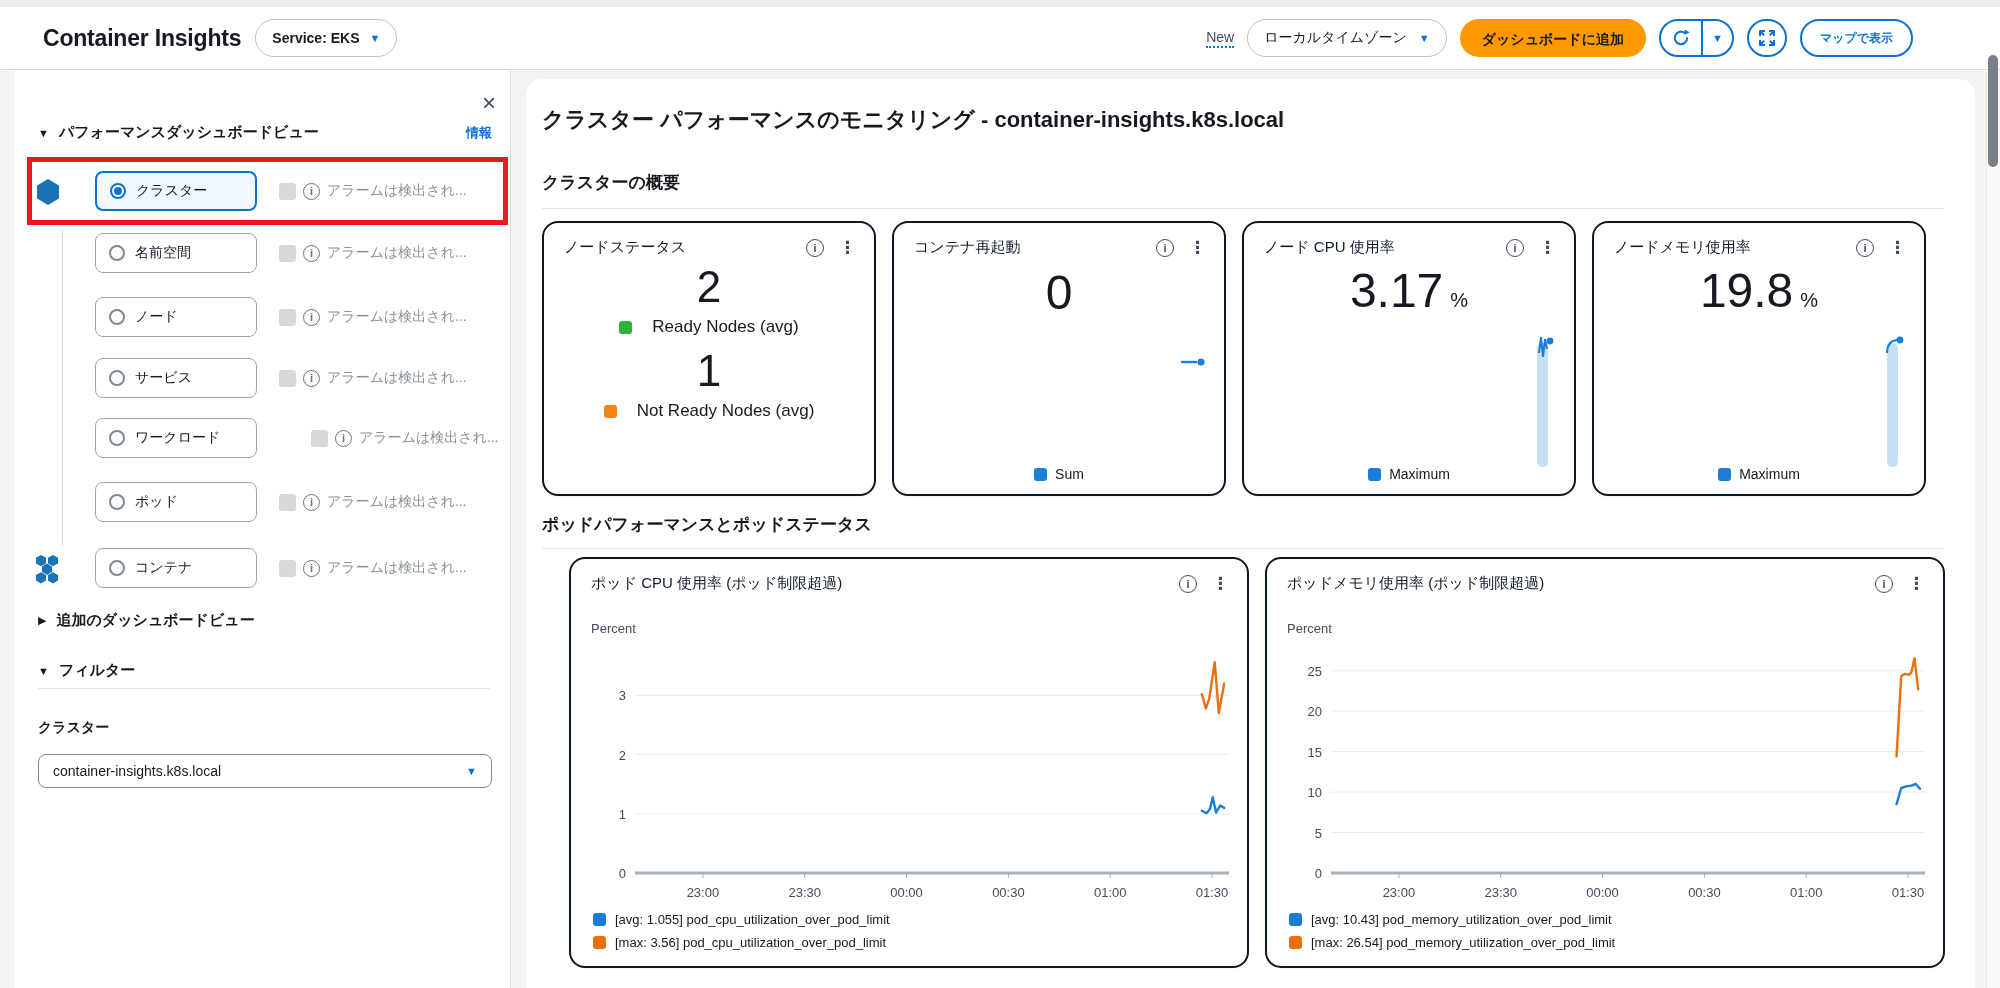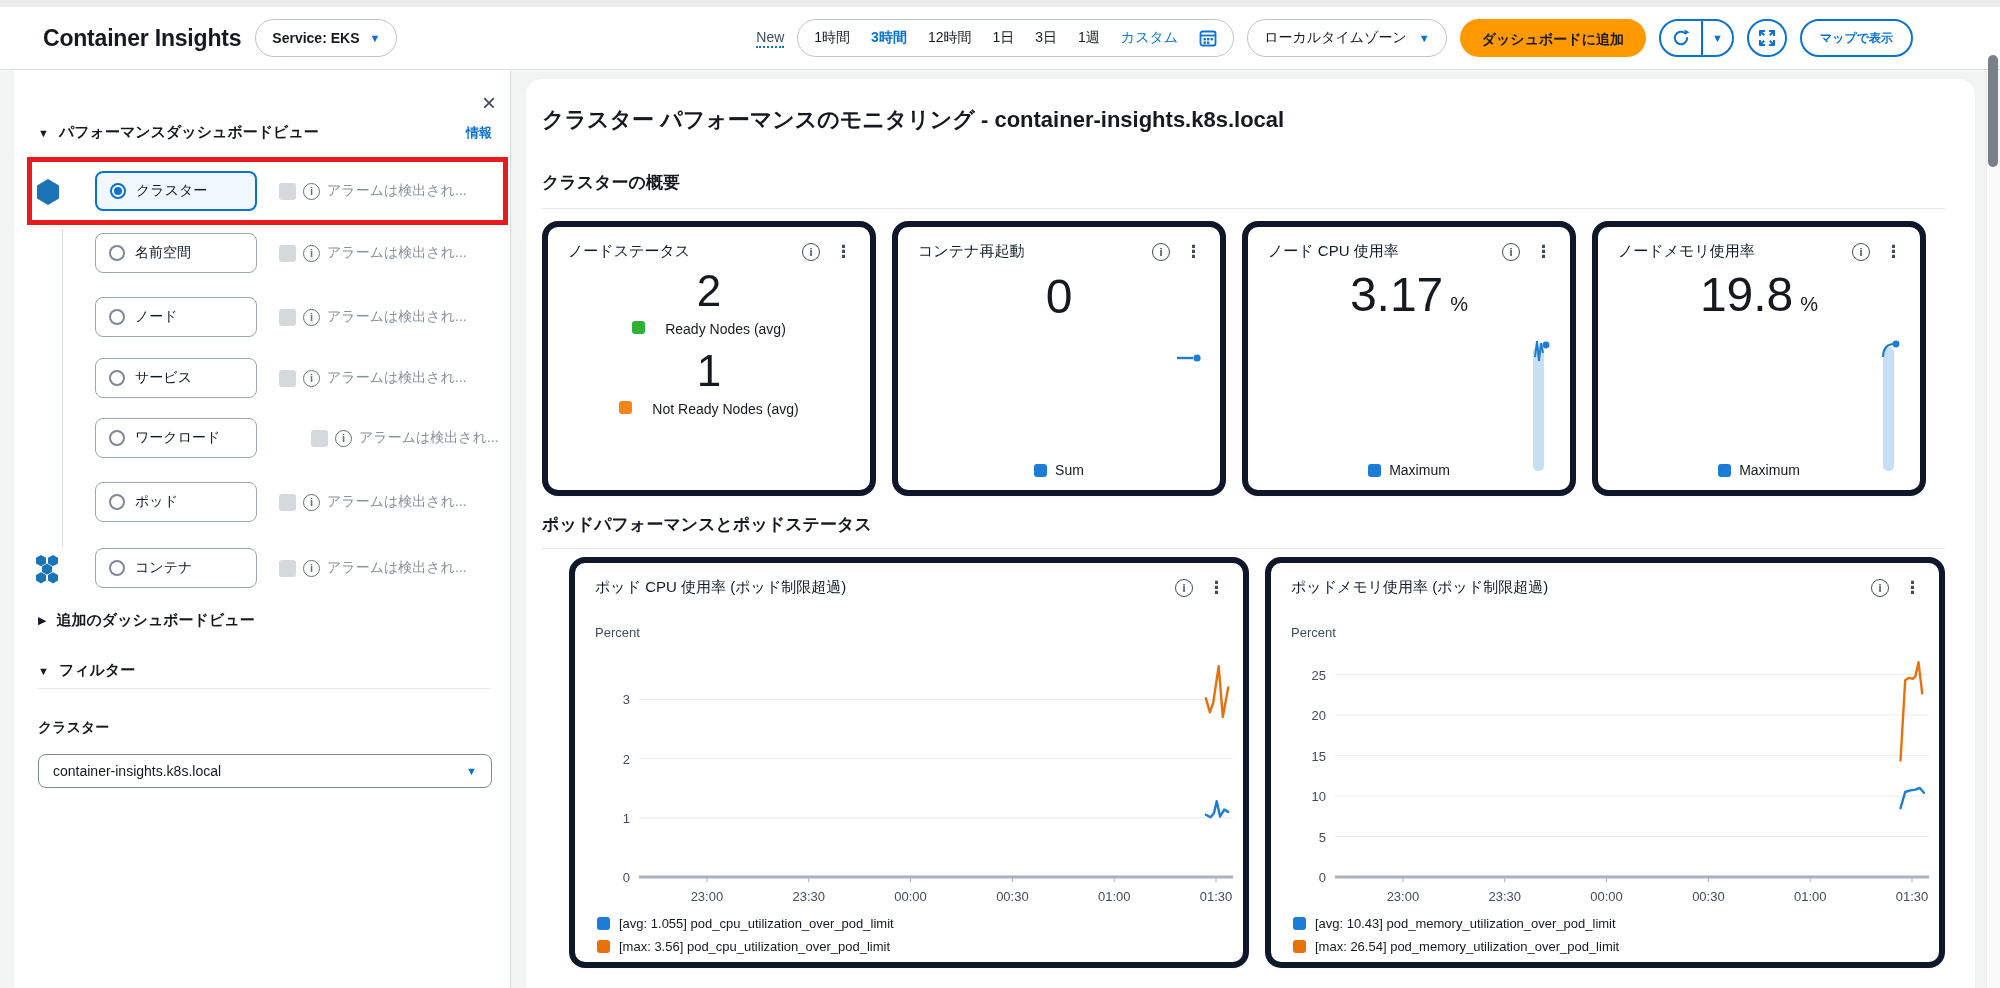--- a/index.html
+++ b/index.html
@@ -74,30 +74,30 @@
     padding:0 14px; font-size:14px; background:#fff; cursor:pointer; }
   .sb-select .caret-blue { margin-left:auto; }
 
   
   .panel { flex:1; margin:8px 25px 0 15px; background:#fff; border-radius:16px 16px 0 0; position:relative; overflow:hidden; }
   .main-header { display:flex; justify-content:space-between; align-items:center; margin:26px 46px 0 16px; }
   .main-title { font-size:22px; font-weight:700; }
   .sec-heading { margin:36px 0 0 16px; font-size:17px; font-weight:700; }
   .sec-divider { margin:14px 30px 0 16px; height:1px; background:#e4e7ea; }
   .cards-row { display:flex; gap:16px; margin:12px 30px 0 16px; }
-  .card { background:#fff; border:6px solid #0f172a; border-radius:16px; box-shadow:0 1px 2px rgba(0,0,0,0.04); }
+  .card { background:#fff; border:2px solid #0f172a; border-radius:16px; box-shadow:0 1px 2px rgba(0,0,0,0.04); }
   .metric-card { width:334px; height:275px; position:relative; display:flex; flex-direction:column; }
   .card-head { display:flex; align-items:center; padding:15px 18px 8px 20px; }
   .card-title { font-size:15px; color:#0f1b2a; margin-right:auto; }
   .head-icons { display:flex; align-items:center; gap:15px; }
   .info-icon { width:18px; height:18px; border:1.7px solid #414d5c; border-radius:50%;
     color:#414d5c; font-size:11px; font-weight:700; display:flex; align-items:center; justify-content:center; cursor:pointer; }
   .dots { font-size:17px; font-weight:700; color:#414d5c; cursor:pointer; line-height:1; letter-spacing:0; }
   .big-num { font-size:44px; font-weight:500; text-align:center; line-height:1.0; }
-  .metric-legend { display:flex; justify-content:center; gap:20px; font-size:14px; }
+  .metric-legend { display:flex; align-items:center; justify-content:center; gap:20px; font-size:17px; }
   .sq { width:13px; height:13px; border-radius:3px; flex:none; }
   .bottom-legend { position:absolute; bottom:12px; left:0; right:0; display:flex; justify-content:center; align-items:center; gap:8px; font-size:14px; }
   .value-row { display:flex; justify-content:center; align-items:baseline; margin-top:2px; }
   .unit { font-size:20px; font-weight:500; margin-left:7px; }
   .spark-band { position:absolute; right:16px; top:104px; }
   .spark-dot { position:absolute; right:18px; bottom:122px; }
 
   .chart-card { width:686px; height:411px; position:relative; }
   .ylabel { margin:20px 0 0 20px; font-size:13px; color:#414d5c; }
   .chart-host { margin:2px 0 0 20px; }
@@ -122,40 +122,20 @@
   <header class="topbar">
     <div class="app-title">Container Insights</div>
     <div class="pill service-pill">
       <span>Service: EKS</span>
       <span class="caret-blue">▼</span>
     </div>
     <div class="topbar-spacer"></div>
     <div class="right-group">
       <span class="new-badge">New</span>
 
-      <div class="pill time-pill">
-        <span class="time-opt">1時間</span>
-        <span class="time-opt selected">3時間</span>
-        <span class="time-opt">12時間</span>
-        <span class="time-opt">1日</span>
-        <span class="time-opt">3日</span>
-        <span class="time-opt">1週</span>
-        <span class="time-opt time-custom">カスタム</span>
-        <span style="display:flex;">
-          <svg width="18" height="18" viewBox="0 0 18 18">
-              <rect x="1.5" y="2.5" width="15" height="14" rx="2" fill="none" stroke="#0972d3" stroke-width="1.8"></rect>
-              <line x1="1.5" y1="6.5" x2="16.5" y2="6.5" stroke="#0972d3" stroke-width="1.8"></line>
-              <rect x="4.5" y="9" width="2.4" height="2.4" fill="#0972d3"></rect>
-              <rect x="8" y="9" width="2.4" height="2.4" fill="#0972d3"></rect>
-              <rect x="11.5" y="9" width="2.4" height="2.4" fill="#0972d3"></rect>
-              <rect x="4.5" y="12.5" width="2.4" height="2.4" fill="#0972d3"></rect>
-              <rect x="8" y="12.5" width="2.4" height="2.4" fill="#0972d3"></rect>
-            </svg>
-        </span>
-      </div>
 
       <div class="pill tz-pill">
         <span>ローカルタイムゾーン</span>
         <span class="caret-blue">▼</span>
       </div>
 
       <button class="btn-primary">ダッシュボードに追加</button>
 
       <div class="split-btn">
         <div class="seg">

